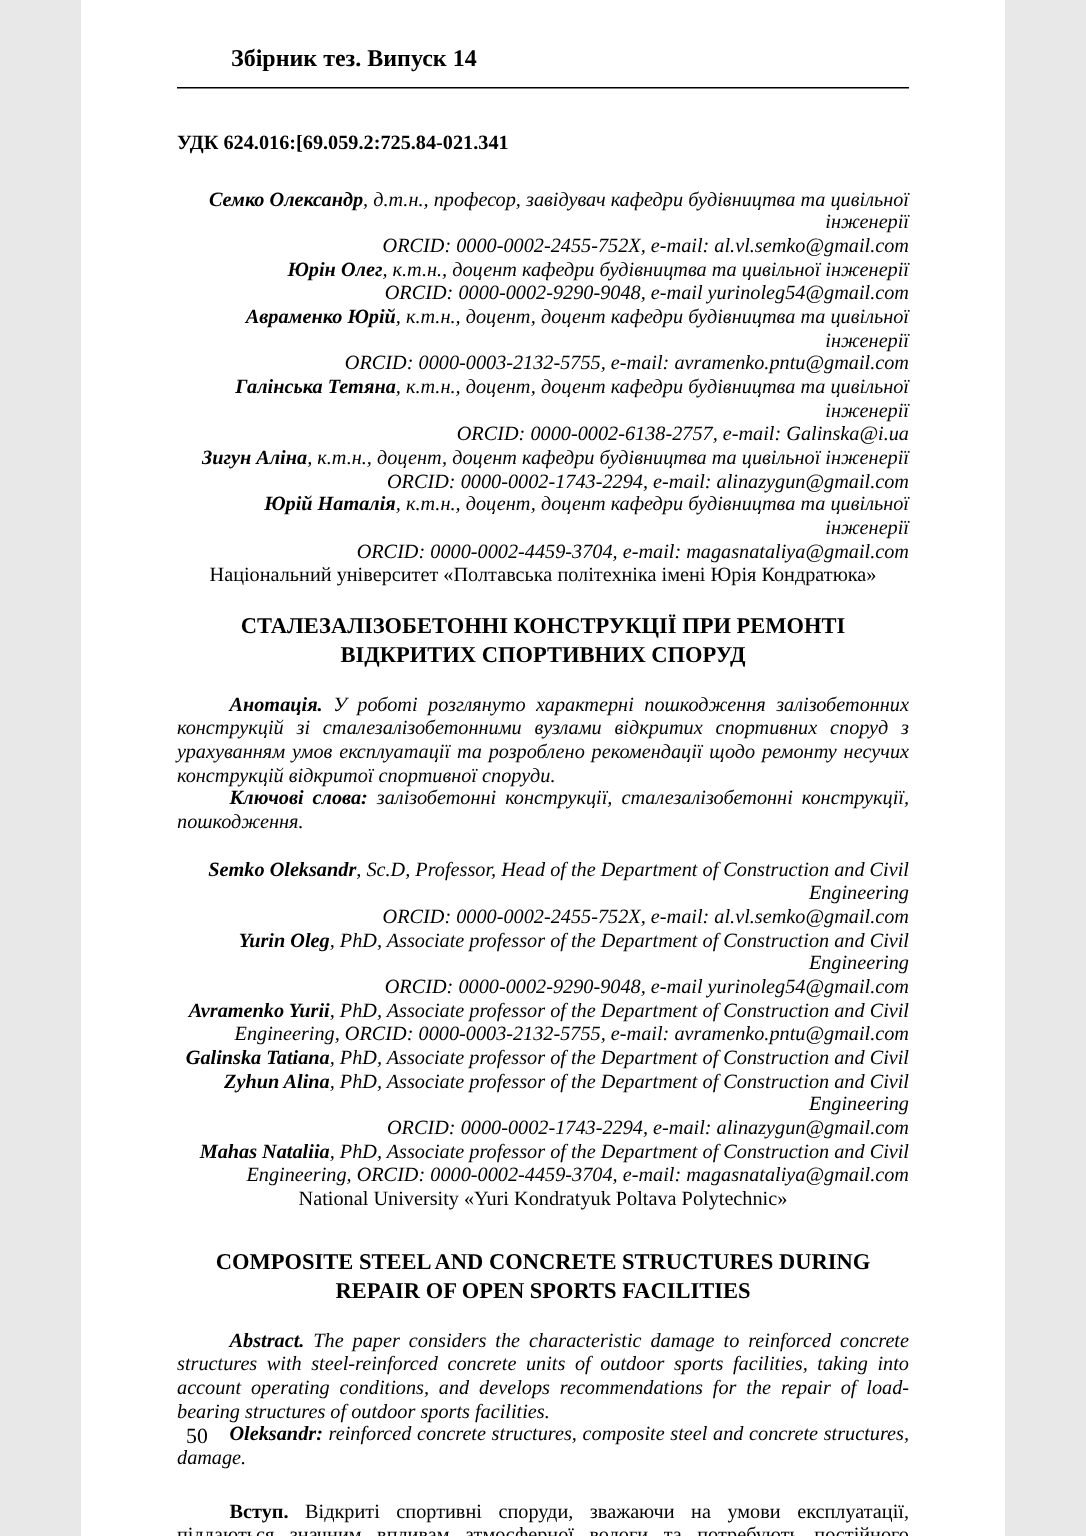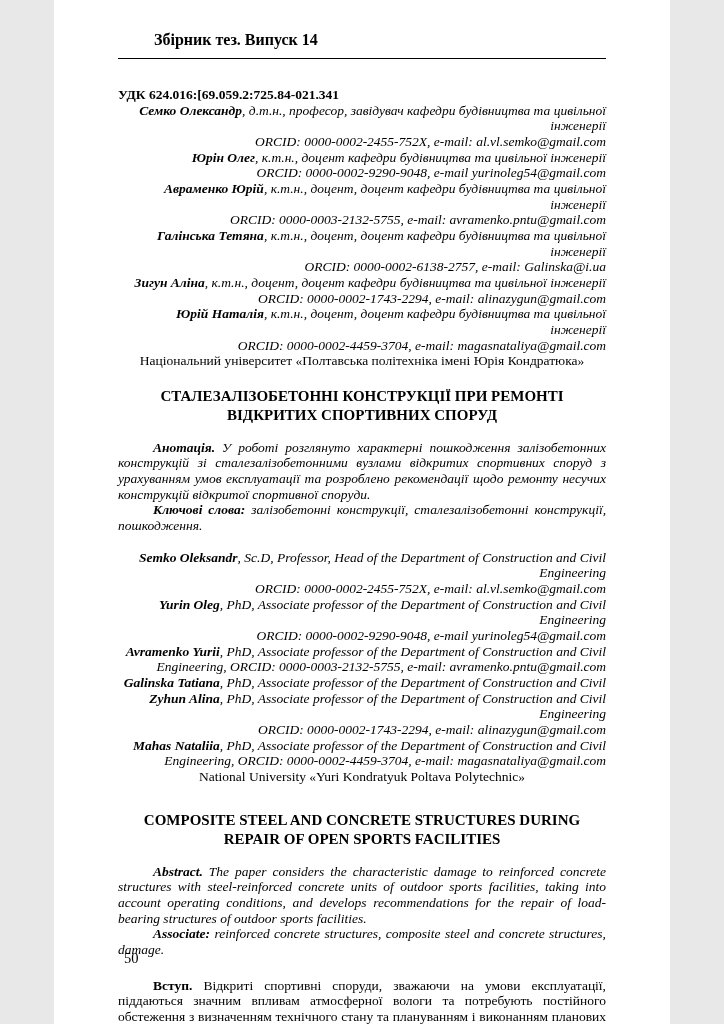--- a/index.html
+++ b/index.html
@@ -12,21 +12,21 @@
   }
   p{margin:0;}
   .i{font-style:italic;}
   .b{font-weight:bold;}
   .bi{font-weight:bold;font-style:italic;}
   .just{text-align:justify;}
   .ind{text-indent:35px;}
   .header-title{font-weight:bold;font-size:16px;padding-left:36px;line-height:20px;}
   .header-rule{border:none;border-top:1.6px solid #000;margin:8px 0 0 0;}
   .udc{font-weight:bold;margin-top:28px;font-family:Liberation Serif, serif;}
-  .authors{}
+  .authors{margin-top:22px;}
   .authors-en{margin-top:16px;}
   .author{text-align:right;font-style:italic;line-height:1.16;}
   .affiliation{text-align:center;}
   .main-title{font-weight:bold;font-size:15px;text-align:center;line-height:1.3;margin-top:18px;}
   .main-title-en{margin-top:26px;}
   .abstract{margin-top:14px;}
   .intro{margin-top:20px;}
   .page-number{position:absolute;left:70px;top:950px;font-size:14.5px;}
 </style>
 </head>
@@ -102,21 +102,21 @@
     </p>
     <p class="affiliation">National University «Yuri Kondratyuk Poltava Polytechnic»</p>
   </div>
 
   <p class="main-title main-title-en">COMPOSITE STEEL AND CONCRETE STRUCTURES DURING REPAIR OF OPEN SPORTS FACILITIES</p>
 
   <p class="abstract i just ind">
     <span class="bi">Abstract.</span><span> The paper considers the characteristic damage to reinforced concrete structures with steel-reinforced concrete units of outdoor sports facilities, taking into account operating conditions, and develops recommendations for the repair of load-bearing structures of outdoor sports facilities.</span>
   </p>
   <p class="i just ind">
-    <span class="bi">Associate:</span><span> reinforced concrete structures, composite steel and concrete structures, damage.</span>
+    <span class="bi">Oleksandr:</span><span> reinforced concrete structures, composite steel and concrete structures, damage.</span>
   </p>
 
   <p class="intro just ind">
     <span class="b">Вступ.</span><span> Відкриті спортивні споруди, зважаючи на умови експлуатації, піддаються значним впливам атмосферної вологи та потребують постійного обстеження з визначенням технічного стану та плануванням і виконанням планових (поточних) і капітальних ремонтів конструкцій.</span>
   </p>
 
   <div class="page-number">50</div>
 
 </div>
 

